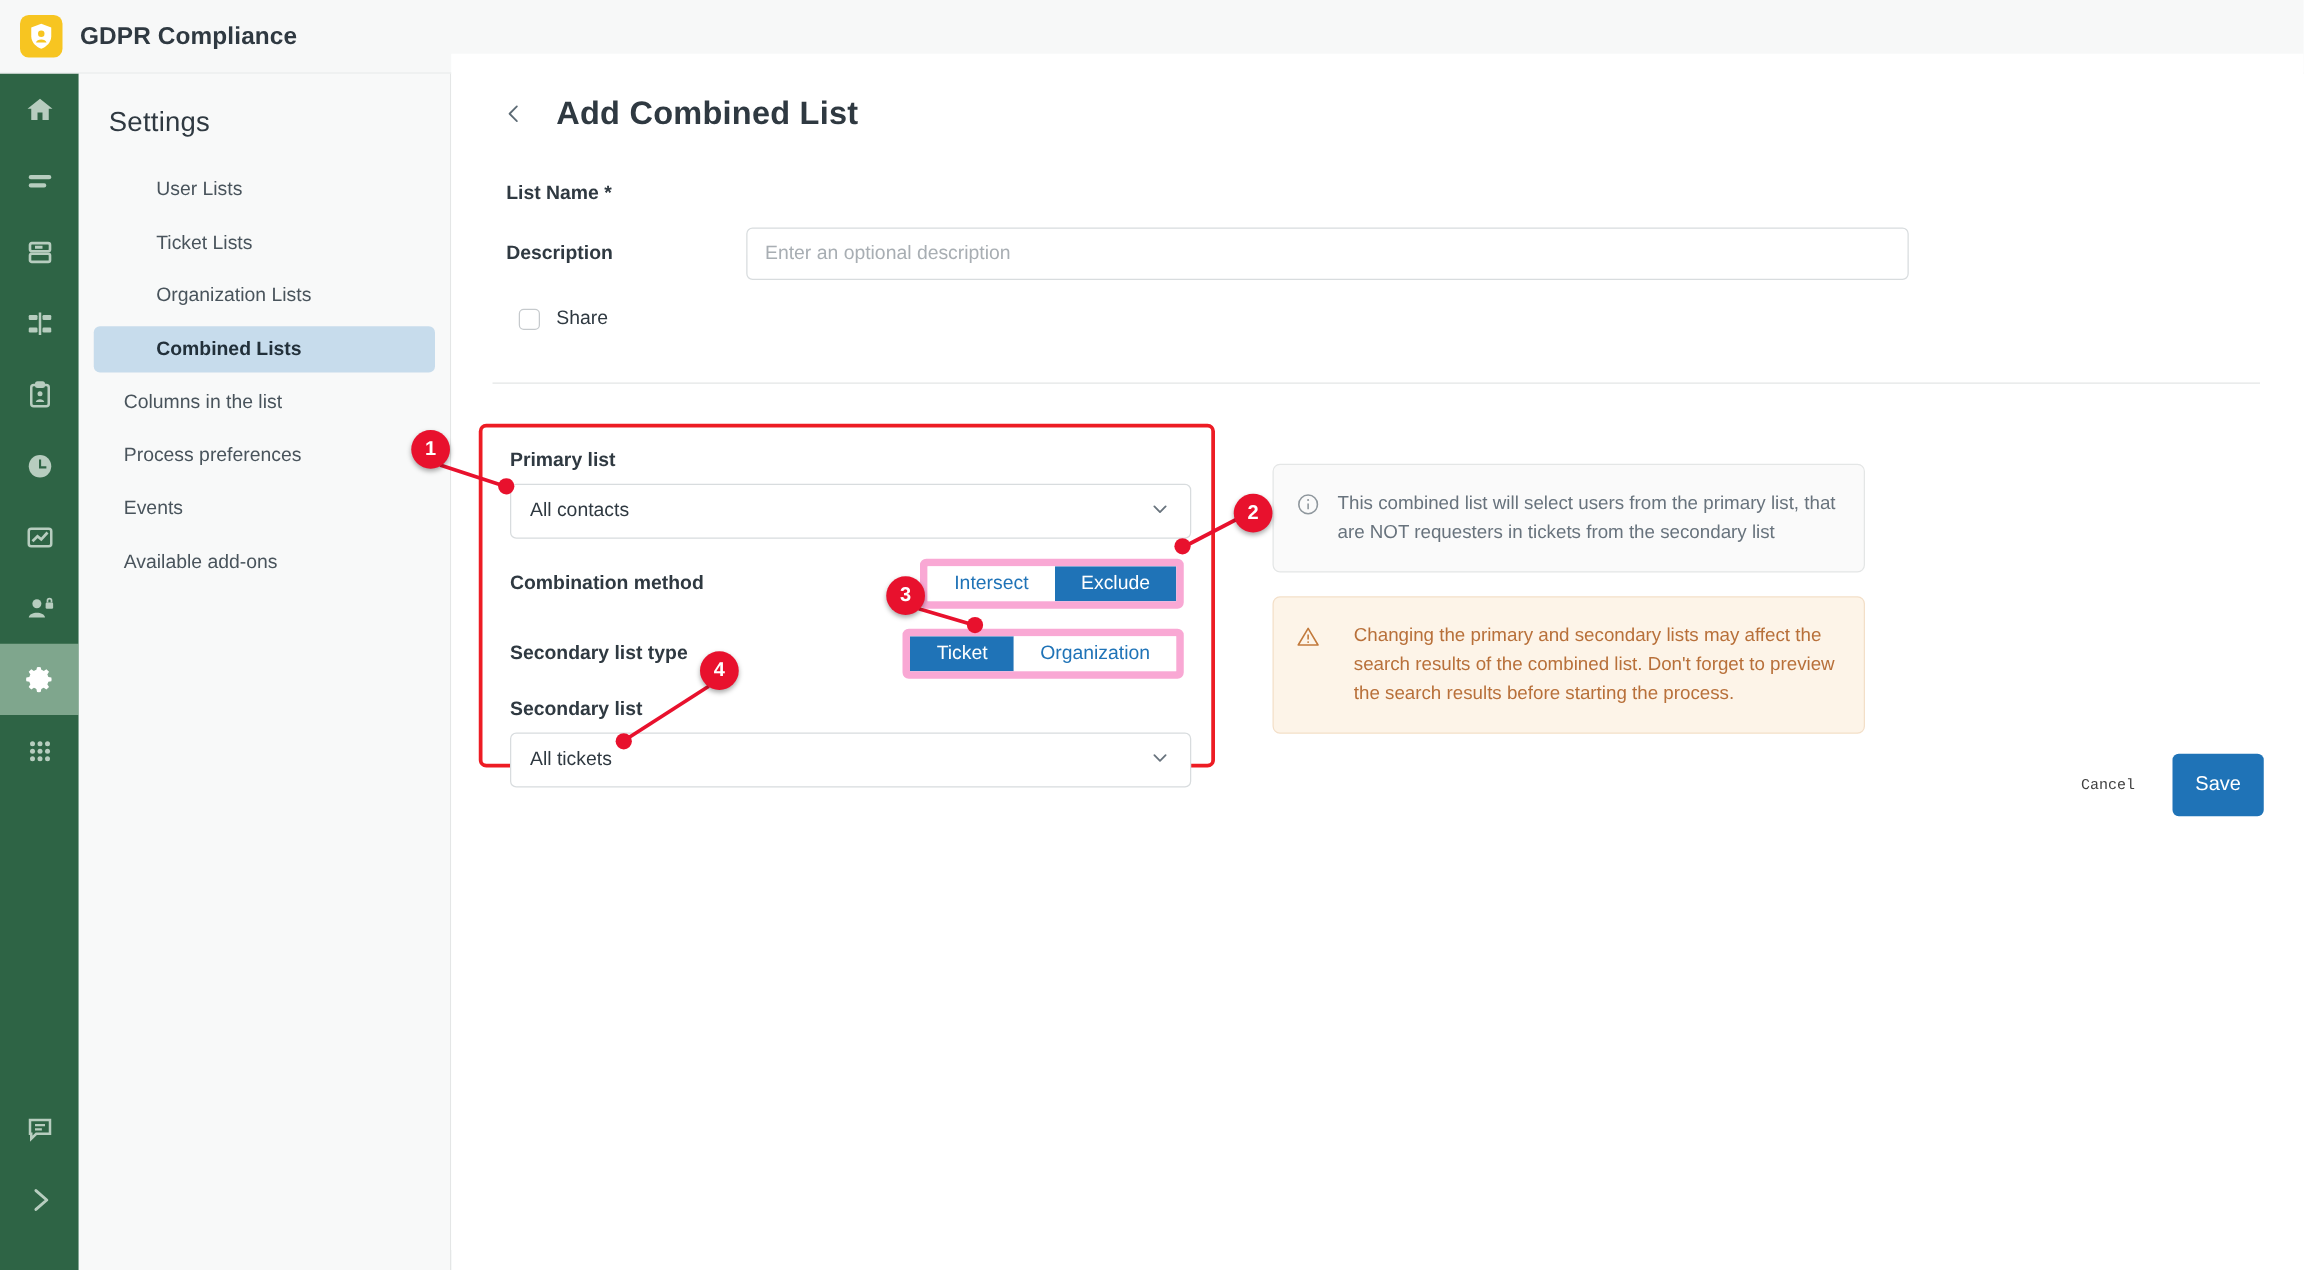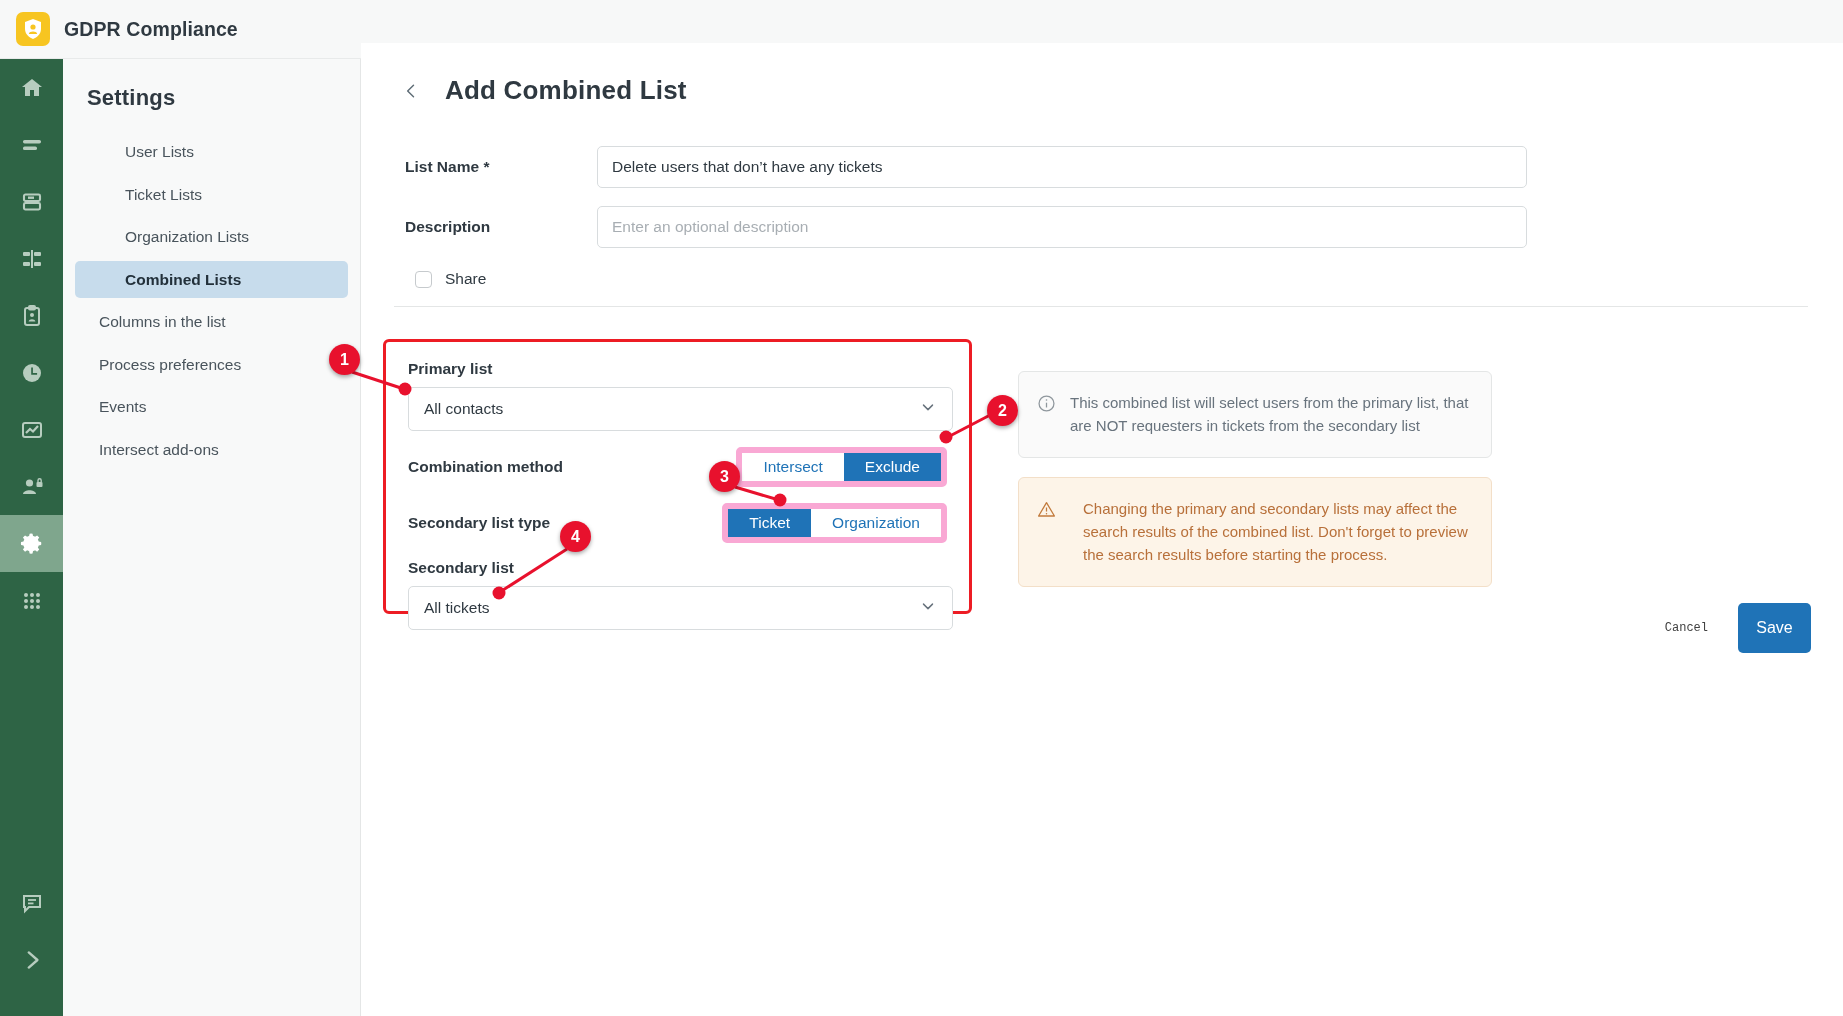--- a/index.html
+++ b/index.html
@@ -37,21 +37,21 @@
   .rail-item svg { display: block; }
   .rail-spacer { flex: 1 1 auto; }
 
   
   .settings-nav {
     position: absolute; top: 59px; left: 63px; width: 298px; height: 957px;
     background: #f8f9f9; border-right: 1px solid #e4e6e6;
     padding-top: 26px;
   }
   .settings-heading {
-    font-size: 22px; font-weight: 700; color: #2f3941;
+    font-size: 22px; font-weight: 400; color: #2f3941;
     padding-left: 24px; margin-bottom: 22px; letter-spacing: .2px;
   }
   .nav-item {
     font-size: 15.5px; color: #49545c; line-height: 1;
     padding: 11px 0 11px 24px; margin: 0 12px 5px 12px; border-radius: 5px;
     white-space: nowrap;
   }
   .nav-item.sub { padding-left: 50px; }
   .nav-item.selected { background: #c7dcec; color: #22303a; font-weight: 700; }
   .nav-item.sub-badge {
@@ -258,38 +258,37 @@
   <div class="settings-nav">
     <div class="settings-heading">Settings</div>
 
     <div class="nav-item sub">User Lists</div>
     <div class="nav-item sub">Ticket Lists</div>
     <div class="nav-item sub">Organization Lists</div>
     <div class="nav-item sub selected">Combined Lists</div>
     <div class="nav-item">Columns in the list</div>
     <div class="nav-item">Process preferences</div>
     <div class="nav-item">Events</div>
-    <div class="nav-item">Intersect add-ons</div>
+    <div class="nav-item">Available add-ons</div>
   </div>
 
   <div class="main">
 
     <div class="page-head">
       <span class="back-chevron">
         <svg width="20" height="24" viewBox="0 0 24 24" fill="none" stroke="currentColor" stroke-width="1.7" stroke-linecap="round" stroke-linejoin="round">
             <polyline points="15,5 8,12 15,19"></polyline>
           </svg>
       </span>
       <span class="page-title">Add Combined List</span>
     </div>
 
     <div class="form-rows">
       <div class="form-row">
         <div class="form-label">List Name *</div>
-        <input class="text-input" type="text" value="Delete users that don’t have any tickets" style="">
       </div>
       <div class="form-row">
         <div class="form-label">Description</div>
         <input class="text-input" type="text" placeholder="Enter an optional description" style="">
       </div>
       <div class="share-row">
         <div class="checkbox"></div>
         <div class="share-label">Share</div>
       </div>
     </div>

